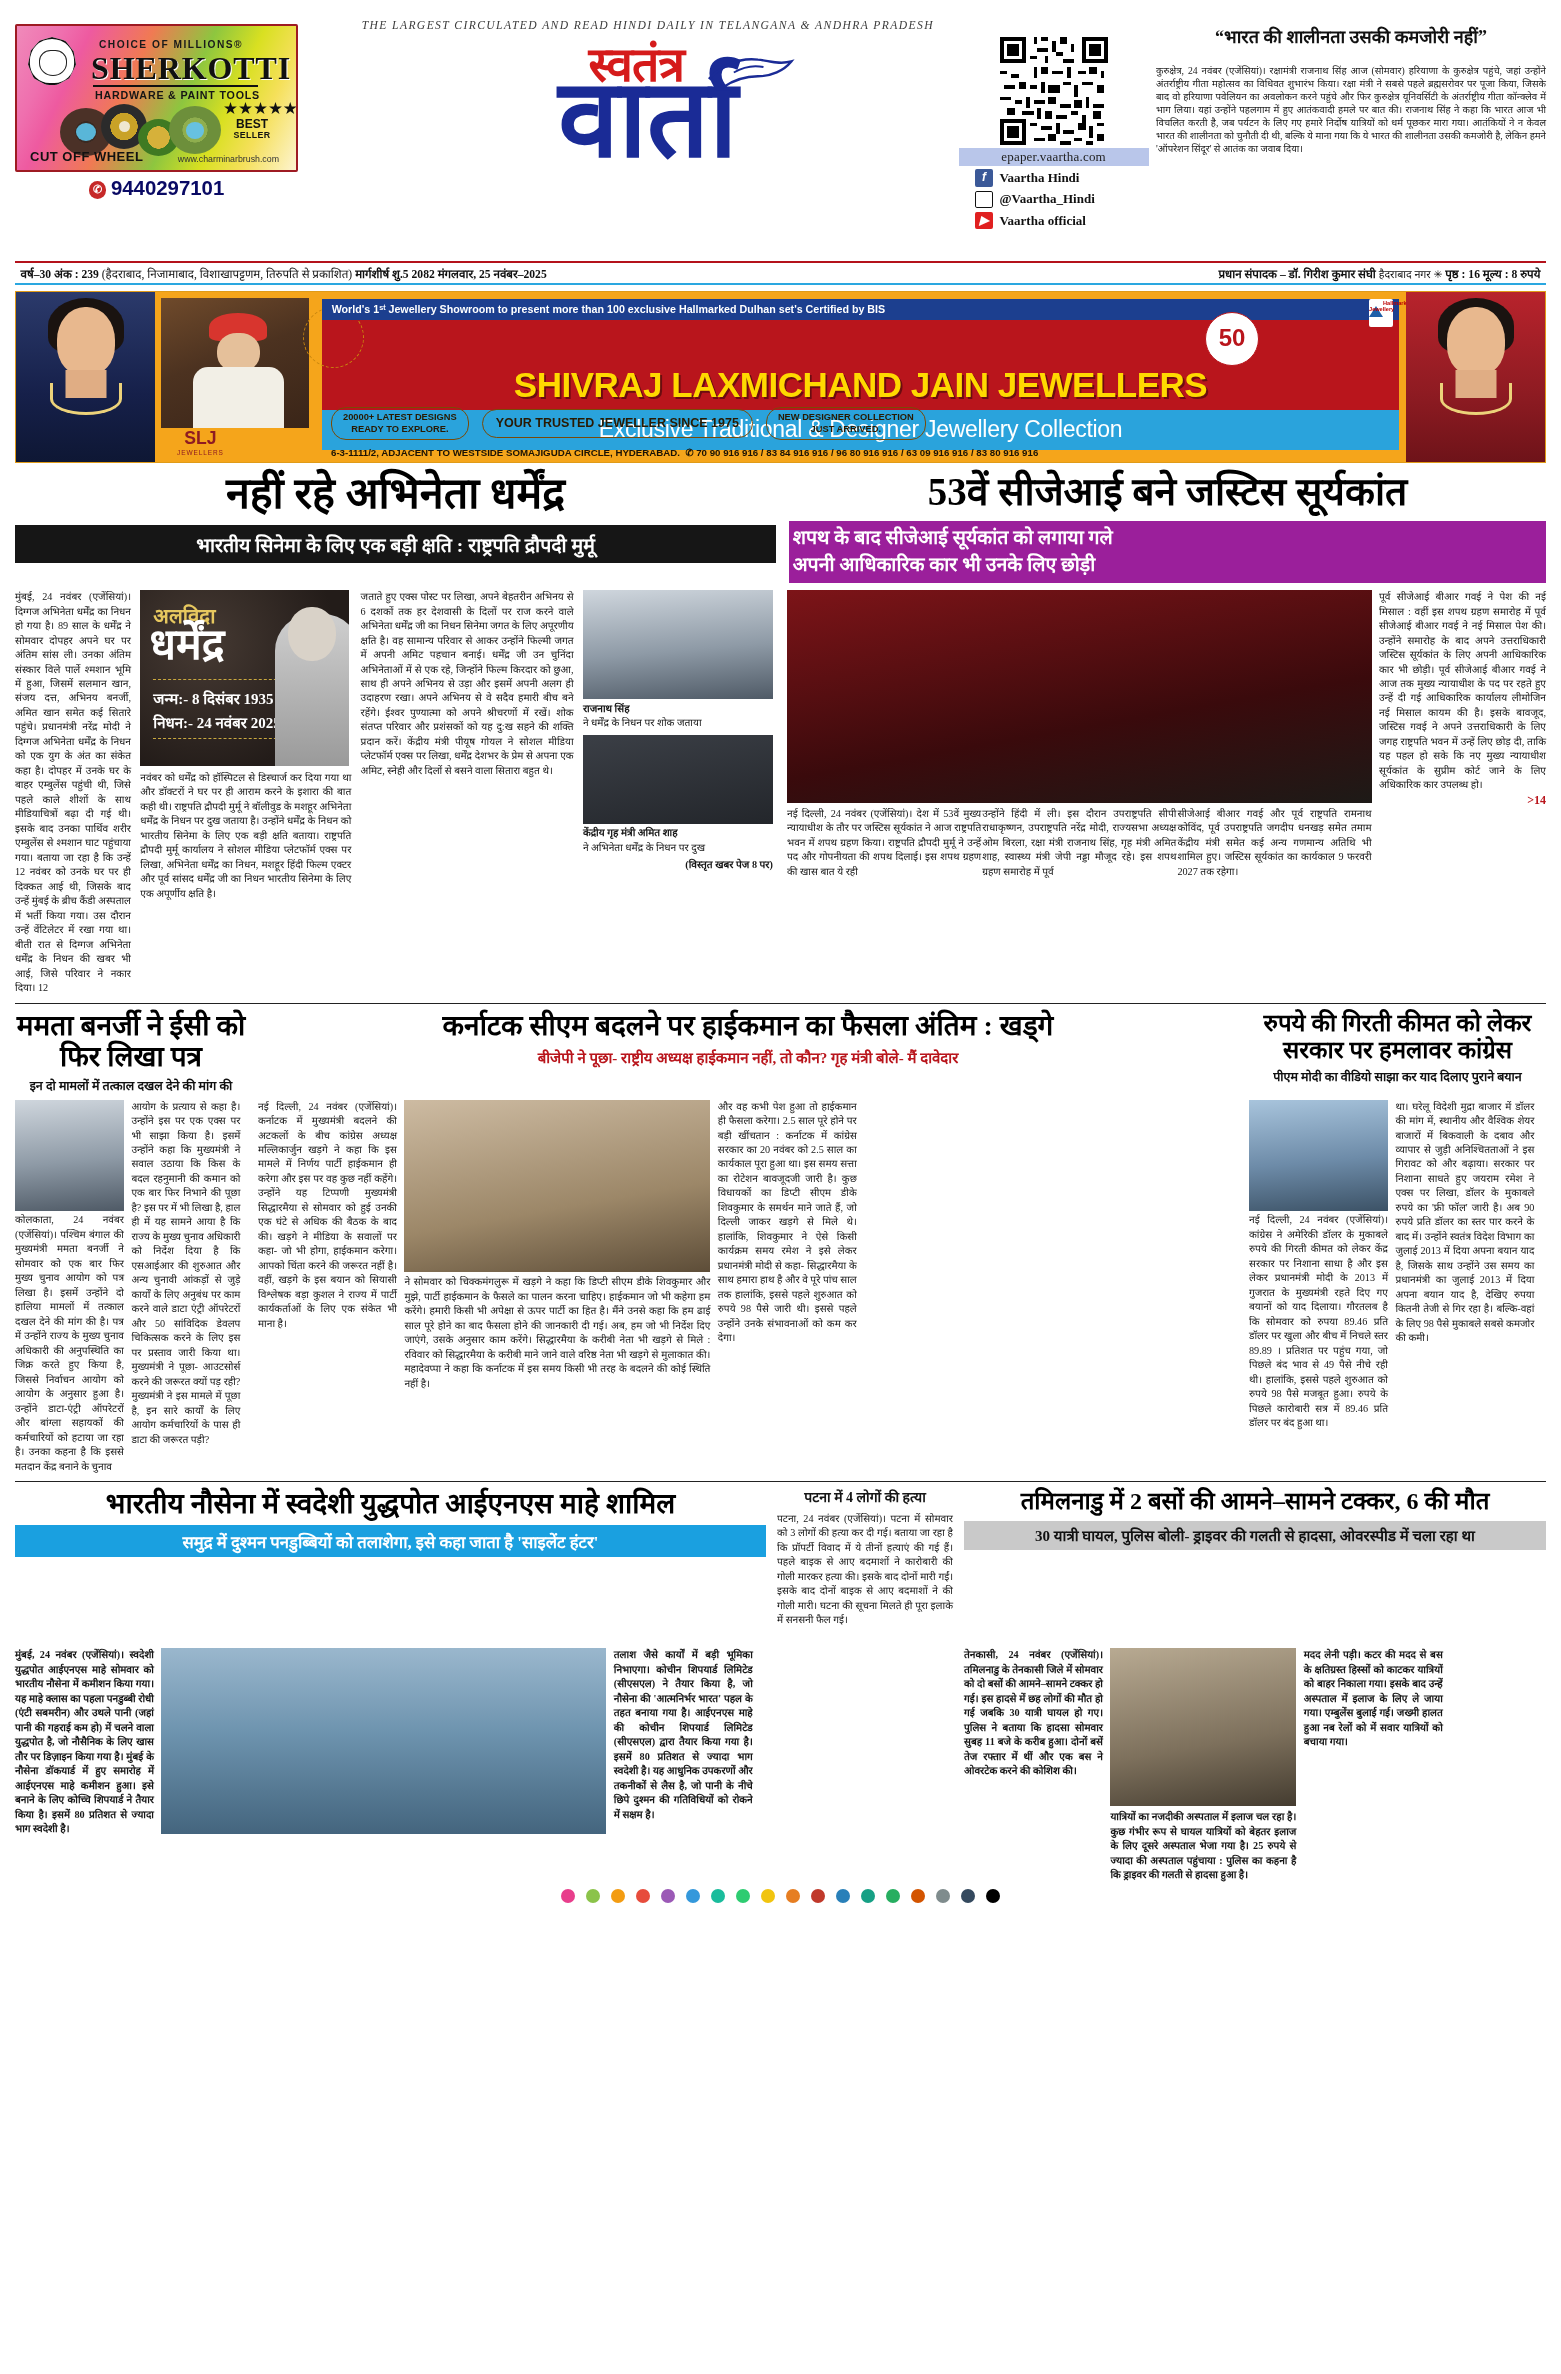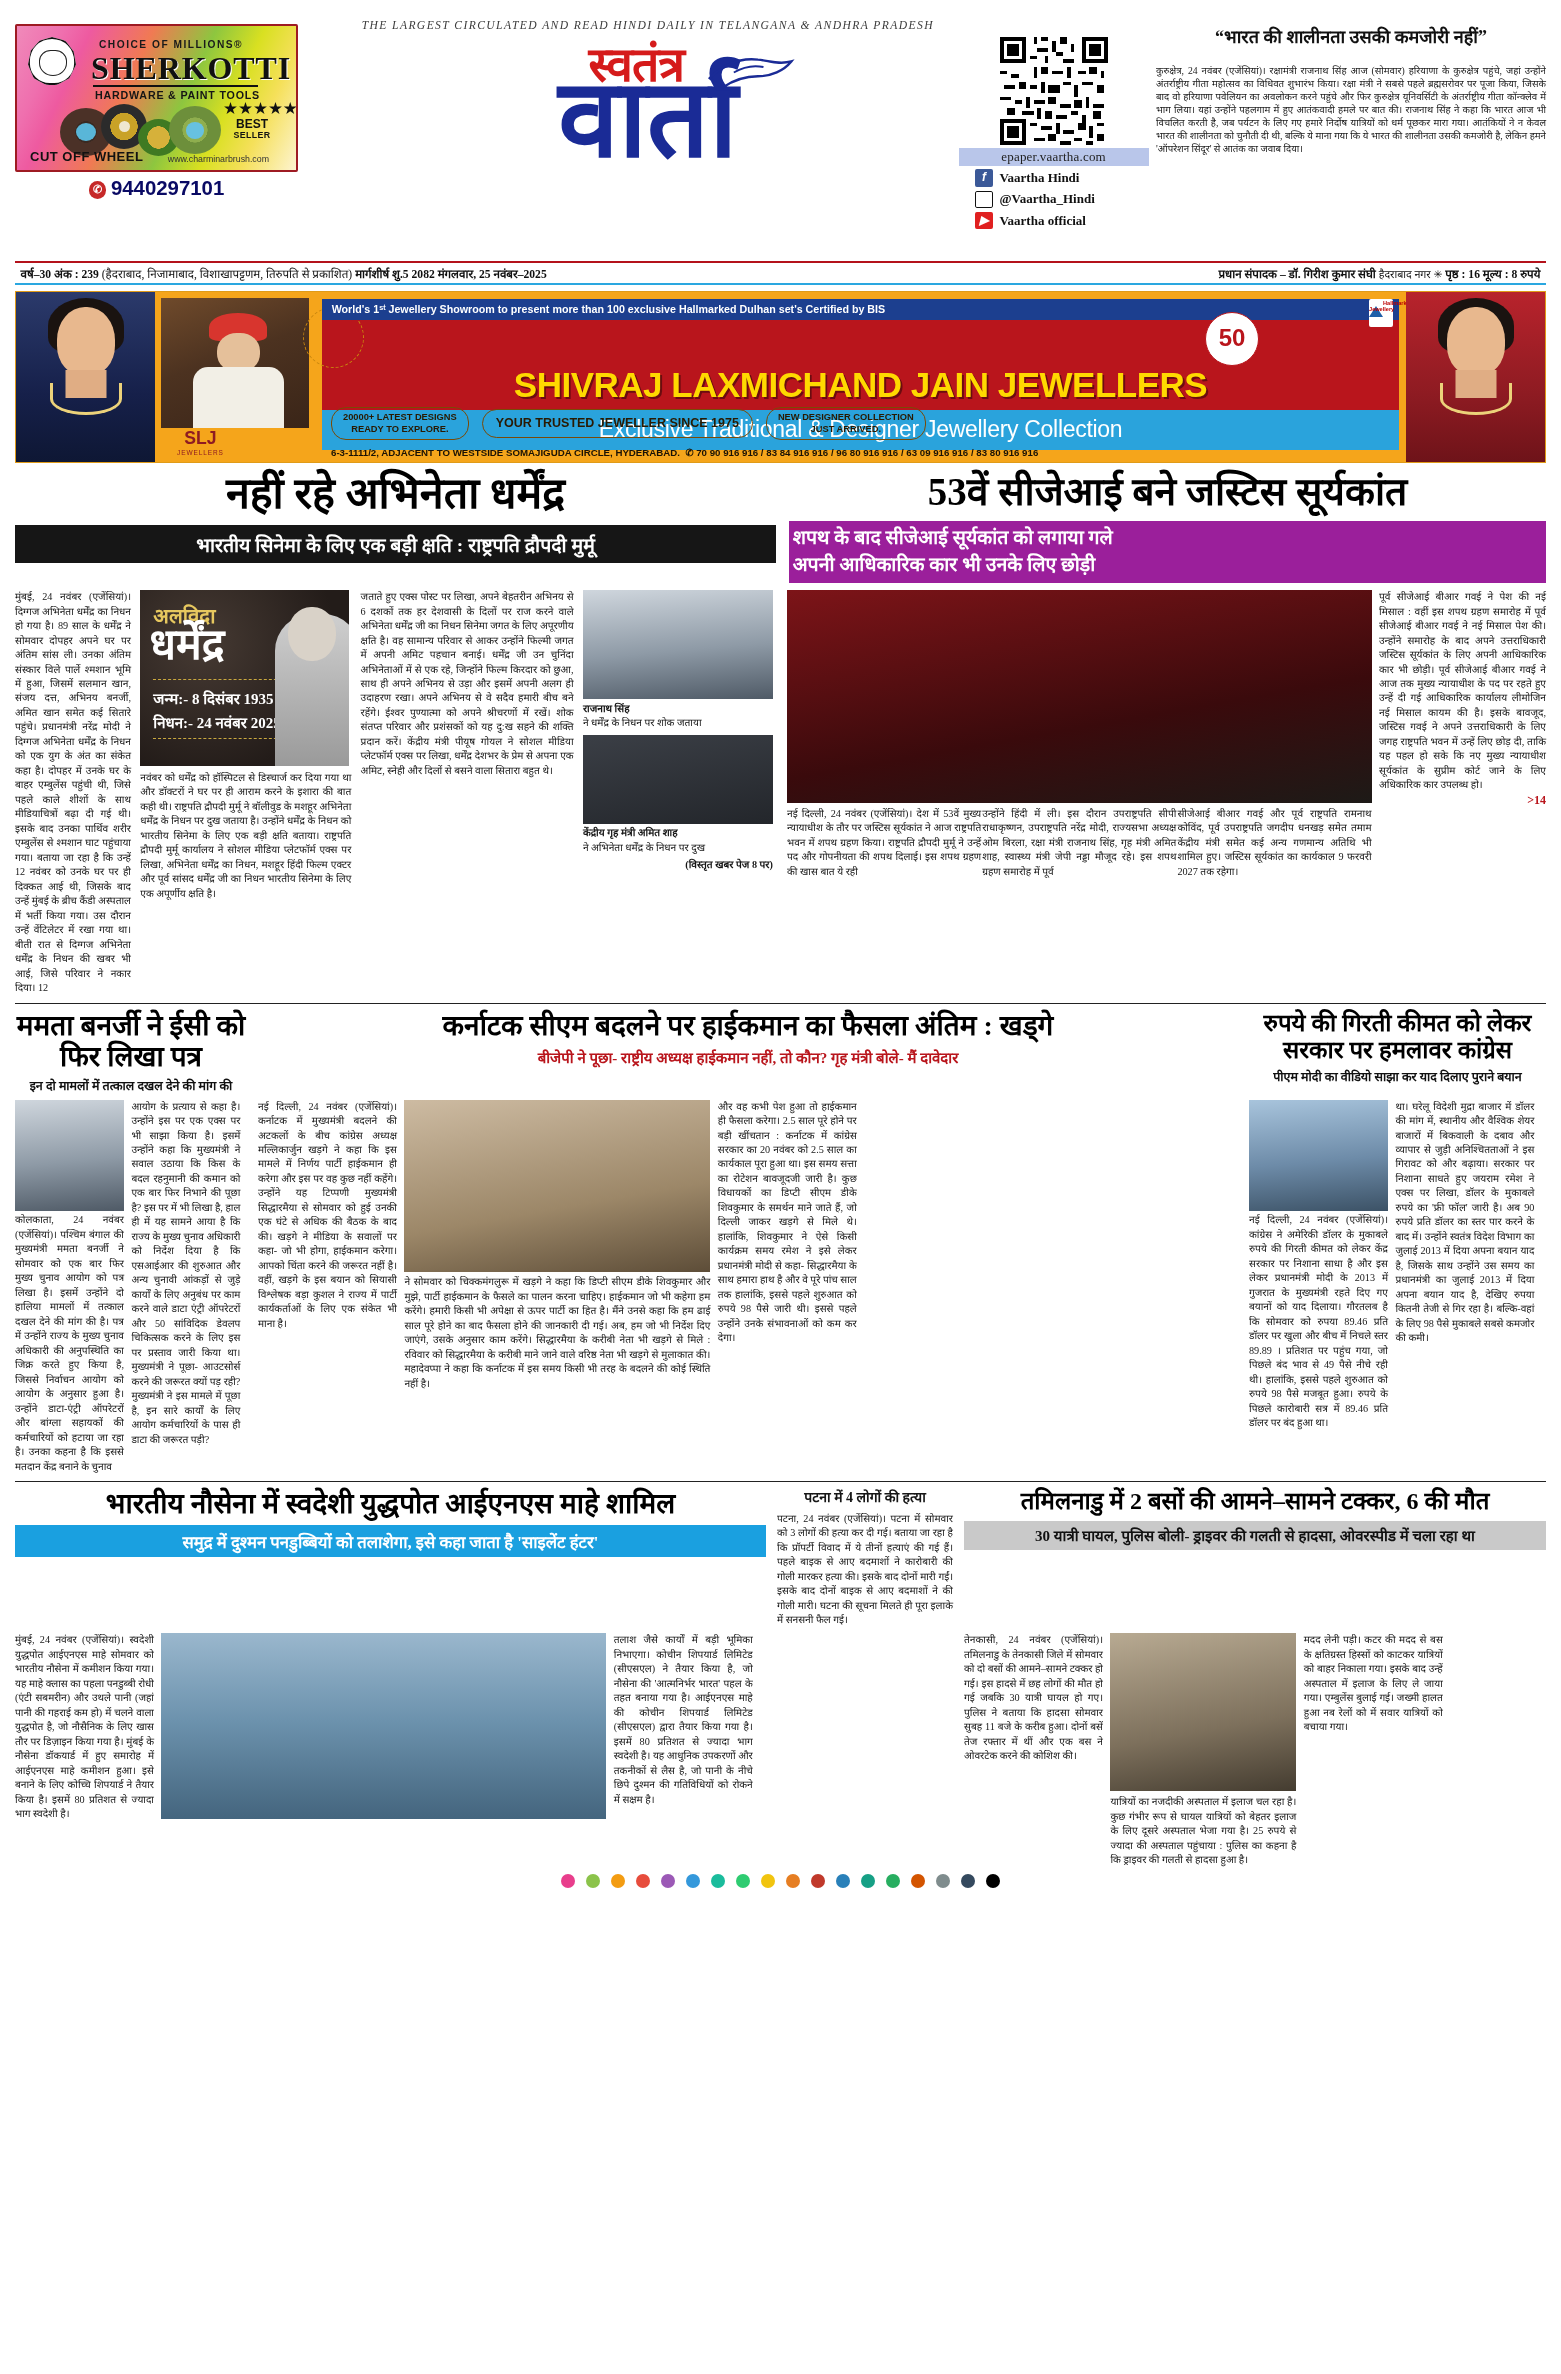--- a/index.html
+++ b/index.html
@@ -49,21 +49,21 @@
   .d3{ left:78px; top:15px; width:41px; height:37px; background:radial-gradient(circle at 50% 50%, #d6b13a 0 40%, #3f7a22 41% 100%); }
   .d4{ left:109px; top:1.9px; width:52px; height:48px; background:radial-gradient(circle at 50% 50%, #8fae4e 0 35%, #6d8f3b 36% 100%); }
   .d4::after{content:"";position:absolute;left:16.7px;top:16px;width:18.6px;height:16.7px;border-radius:50%;background:#67c1e0;}
   .sk-best { position:absolute; right:15px; bottom:28px; width:58px; height:41px; text-align:center;
     font-family:"Liberation Sans",sans-serif; color:#111; }
   .sk-best .bw { font-size:12px; font-weight:bold; line-height:1; }
   .sk-best .bs { font-size:8.8px; font-weight:bold; letter-spacing:0.4px; }
   .sk-best .ic { font-size:16.7px; line-height:1; }
   .sk-cut { position:absolute; left:13px; bottom:5.6px; font-family:"Liberation Sans",sans-serif;
     font-size:13px; font-weight:bold; color:#111; letter-spacing:0.5px; }
-  .sk-web { position:absolute; right:27px; bottom:5.6px; font-family:"Liberation Sans",sans-serif;
+  .sk-web { position:absolute; right:17px; bottom:5.6px; font-family:"Liberation Sans",sans-serif;
     font-size:8.8px; color:#333; }
   .sk-phone { position:absolute; left:0; bottom:-28px; width:283px; text-align:center;
     font-family:"Liberation Sans",sans-serif; font-size:20.4px; font-weight:bold; color:#0a0a64; }
   .sk-phone .pc { display:inline-block; width:17.6px; height:17.6px; border-radius:50%;
     background:#c62828; color:#fff; font-size:11px; line-height:17.6px; margin-right:4.6px; vertical-align:1.9px;}
 
   .mh-center { flex:1; text-align:center; position:relative; padding-top:5.6px; }
   .mh-tag { font-family:"Liberation Serif",serif; font-style:italic; font-size:11.6px;
     letter-spacing:1.4px; color:#3a3a3a; white-space:nowrap; }
   .mh-title-wrap { position:relative; height:148px; margin-top:1.9px; }
@@ -566,21 +566,21 @@
     <div style="width:176px;">
       <div class="col" style="font-weight:bold;font-size:14px;text-align:center;">पटना में 4 लोगों की हत्या</div>
       <div class="col" style="margin-top:3.7px;">पटना, 24 नवंबर (एजेंसियां)। पटना में सोमवार को 3 लोगों की हत्या कर दी गई। बताया जा रहा है कि प्रॉपर्टी विवाद में ये तीनों हत्याएं की गई हैं। पहले बाइक से आए बदमाशों ने कारोबारी की गोली मारकर हत्या की। इसके बाद दोनों मारी गईं। इसके बाद दोनों बाइक से आए बदमाशों ने की गोली मारी। घटना की सूचना मिलते ही पूरा इलाके में सनसनी फैल गई।</div>
     </div>
     <div style="flex:1;text-align:center;">
       <div class="h2 small">तमिलनाडु में 2 बसों की आमने–सामने टक्कर, 6 की मौत</div>
       <div class="greybar">30 यात्री घायल, पुलिस बोली- ड्राइवर की गलती से हादसा, ओवरस्पीड में चला रहा था</div>
     </div>
   </div>
 
-  <div class="body-grid" style="margin-top:6px;">
+  <div class="body-grid" style="margin-top:21px;font-weight:bold;">
     <div style="width:751px;display:flex;gap:7.4px;">
       <div class="col" style="width:139px;">मुंबई, 24 नवंबर (एजेंसियां)। स्वदेशी युद्धपोत आईएनएस माहे सोमवार को भारतीय नौसेना में कमीशन किया गया। यह माहे क्लास का पहला पनडुब्बी रोधी (एंटी सबमरीन) और उथले पानी (जहां पानी की गहराई कम हो) में चलने वाला युद्धपोत है, जो नौसैनिक के लिए खास तौर पर डिज़ाइन किया गया है।
 मुंबई के नौसेना डॉकयार्ड में हुए समारोह में आईएनएस माहे कमीशन हुआ। इसे बनाने के लिए कोच्चि शिपयार्ड ने तैयार किया है। इसमें 80 प्रतिशत से ज्यादा भाग स्वदेशी है।</div>
       <div style="width:445px;">
         <div class="photo ph-sea" style="width:100%;height:186px;margin-bottom:3.7px;"></div>
       </div>
       <div class="col" style="width:139px;">तलाश जैसे कार्यों में बड़ी भूमिका निभाएगा। कोचीन शिपयार्ड लिमिटेड (सीएसएल) ने तैयार किया है, जो नौसेना की 'आत्मनिर्भर भारत' पहल के तहत बनाया गया है।
 आईएनएस माहे की कोचीन शिपयार्ड लिमिटेड (सीएसएल) द्वारा तैयार किया गया है। इसमें 80 प्रतिशत से ज्यादा भाग स्वदेशी है। यह आधुनिक उपकरणों और तकनीकों से लैस है, जो पानी के नीचे छिपे दुश्मन की गतिविधियों को रोकने में सक्षम है।</div>
     </div>
     <div style="width:176px;"></div>

